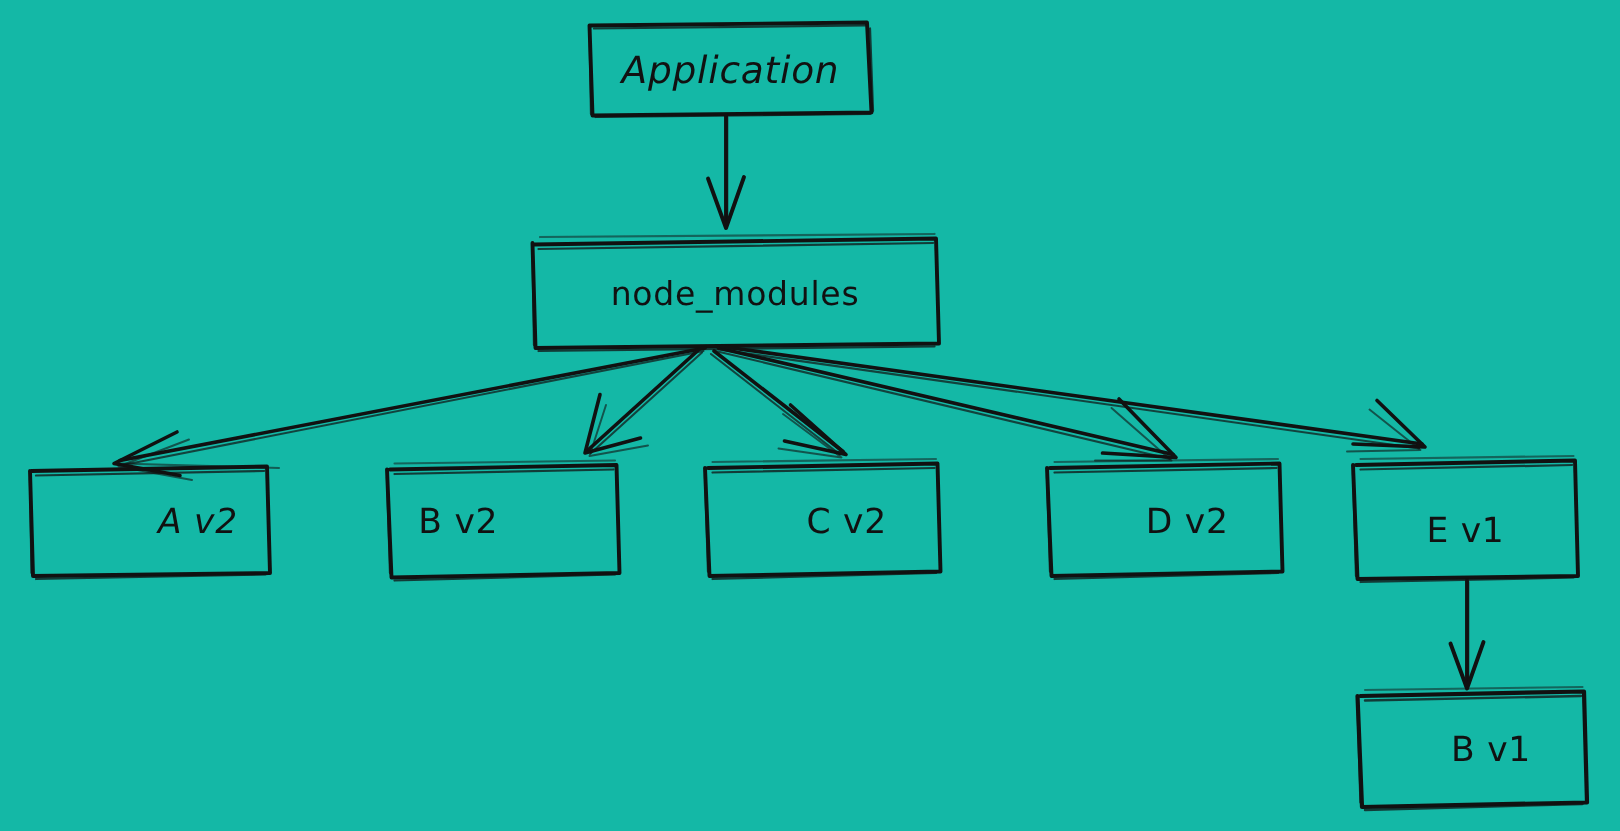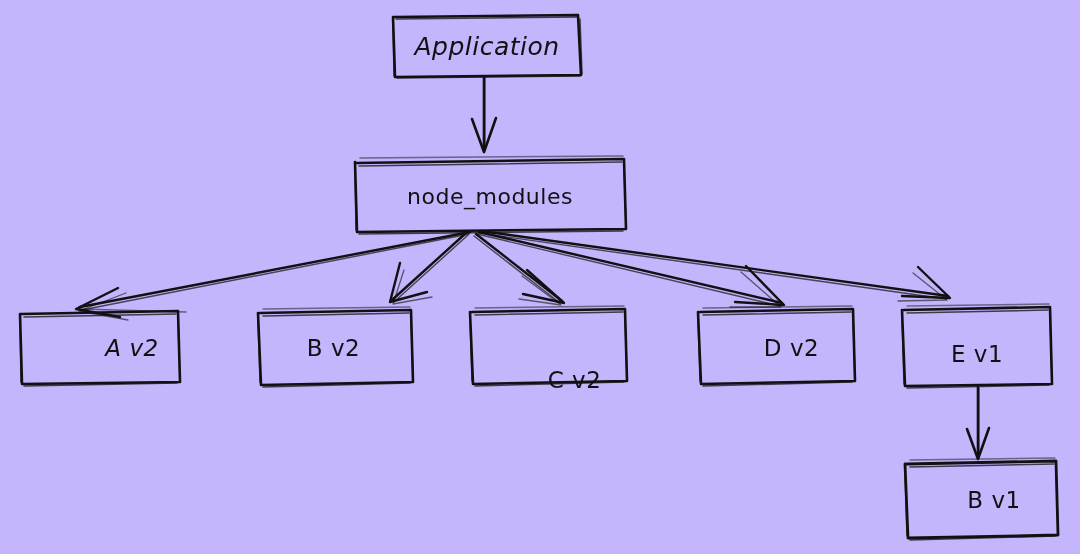--- a/index.html
+++ b/index.html
@@ -8,21 +8,21 @@
     padding: 0;
     background: #ffffff;
   }
   body {
     font-family: "DejaVu Sans", sans-serif;
   }
   #canvas {
     position: relative;
     width: 1080px;
     height: 554px;
-    background: #c4b5fd;
+    background: #14b8a6;
     overflow: hidden;
   }
   #sketch {
     position: absolute;
     left: 0;
     top: 0;
     width: 1080px;
     height: 554px;
   }
   .node-label {
@@ -46,22 +46,22 @@
     left: 355px; top: 161px; width: 270px; height: 70px;
     font-size: 22px;
     text-align: center;
   }
   .lbl-leaf {
     height: 71px;
     font-size: 23px;
     top: 312px;
   }
   .lbl-a { left: 20px;  width: 160px; font-style: italic; padding-left: 32px; }
-  .lbl-b { left: 270px; width: 127px; }
-  .lbl-c { left: 496px; width: 157px; margin-top: 32px; }
+  .lbl-b { left: 242px; width: 127px; }
+  .lbl-c { left: 486px; width: 157px; }
   .lbl-d { left: 698px; width: 187px; }
   .lbl-e { left: 902px; width: 150px; top: 308px; height: 91px; }
   .lbl-b1 { left: 905px; top: 462px; width: 178px; height: 75px; font-size: 23px; }
 </style>
 </head>
 <body>
 
 <div id="canvas">
 
   <svg id="sketch" viewBox="0 0 1080 554">

